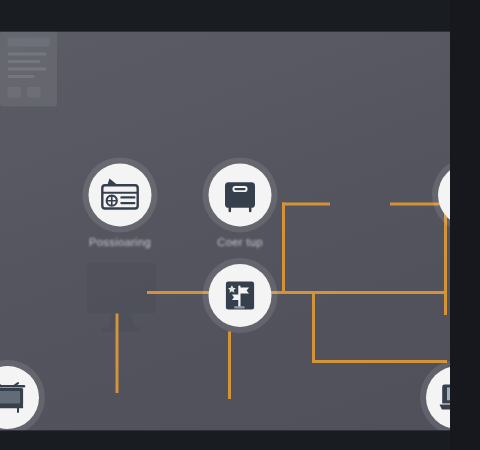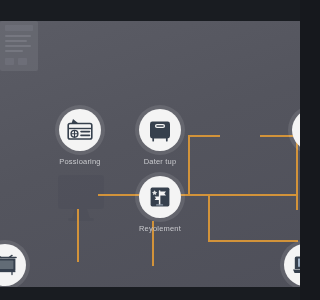--- a/index.html
+++ b/index.html
@@ -120,21 +120,21 @@
     </div>
 
     <div class="node" id="n-coverup">
       <div class="bubble">
         <svg width="24" height="24" viewBox="0 0 24 24" aria-hidden="true">
           <rect x="2" y="3.5" width="20" height="17" rx="2.4" fill="#36404d"></rect>
           <rect x="7.6" y="6.6" width="8.8" height="2.8" rx="1.4" fill="none" stroke="#f4f4f4" stroke-width="1.3"></rect>
           <path d="M5.2 20.5 v2.2 M18.8 20.5 v2.2" stroke="#36404d" stroke-width="1.7" stroke-linecap="round"></path>
         </svg>
       </div>
-      <div class="nlabel">Dater tup</div>
+      <div class="nlabel">Coer tup</div>
     </div>
 
 
     <div class="node" id="n-datacenter">
       <div class="bubble">
         
       </div>
       <div class="nlabel">Dater</div>
     </div>
 
@@ -142,21 +142,20 @@
       <div class="bubble">
         <svg width="24" height="24" viewBox="0 0 24 24" aria-hidden="true">
           <rect x="2.6" y="2.6" width="18.8" height="18.8" rx="1.6" fill="#36404d"></rect>
           <path d="M11.6 6 v13.6" stroke="#f4f4f4" stroke-width="1.5" stroke-linecap="round"></path>
           <path d="M11.6 6.6 h6.4 l-1.6 2 l1.6 2 h-6.4 z" fill="#f4f4f4"></path>
           <path d="M11.6 11.4 h-5 l1.4 1.8 l-1.4 1.8 h5 z" fill="#f4f4f4"></path>
           <path d="M6.6 5.2 l.9 1.6 l1.7 .4 l-1.3 1.2 l.3 1.7 l-1.6 -.9 l-1.6 .9 l.3 -1.7 l-1.3 -1.2 l1.7 -.4 z" fill="#f4f4f4" opacity=".9"></path>
           <rect x="8" y="19.2" width="7.2" height="1.4" rx=".7" fill="#8e99a8"></rect>
         </svg>
       </div>
-      <div class="nlabel">Reyolement</div>
     </div>
 
     <div class="node" id="n-logsystem">
       <div class="bubble">
         <svg width="26" height="24" viewBox="0 0 26 24" aria-hidden="true">
           <path d="M2 4.5 h22" stroke="#36404d" stroke-width="1.6" stroke-linecap="round"></path>
           <path d="M6 2.4 l3 2.1 M20 2.4 l-3 2.1" stroke="#36404d" stroke-width="1.4" stroke-linecap="round"></path>
           <rect x="2.6" y="5.6" width="20.8" height="12.4" rx="1" fill="#36404d"></rect>
           <rect x="4.6" y="7.6" width="16.8" height="8.4" rx=".6" fill="#e9eef3" opacity=".25"></rect>
           <path d="M2.6 18.4 h20.8" stroke="#36404d" stroke-width="1.5"></path>

